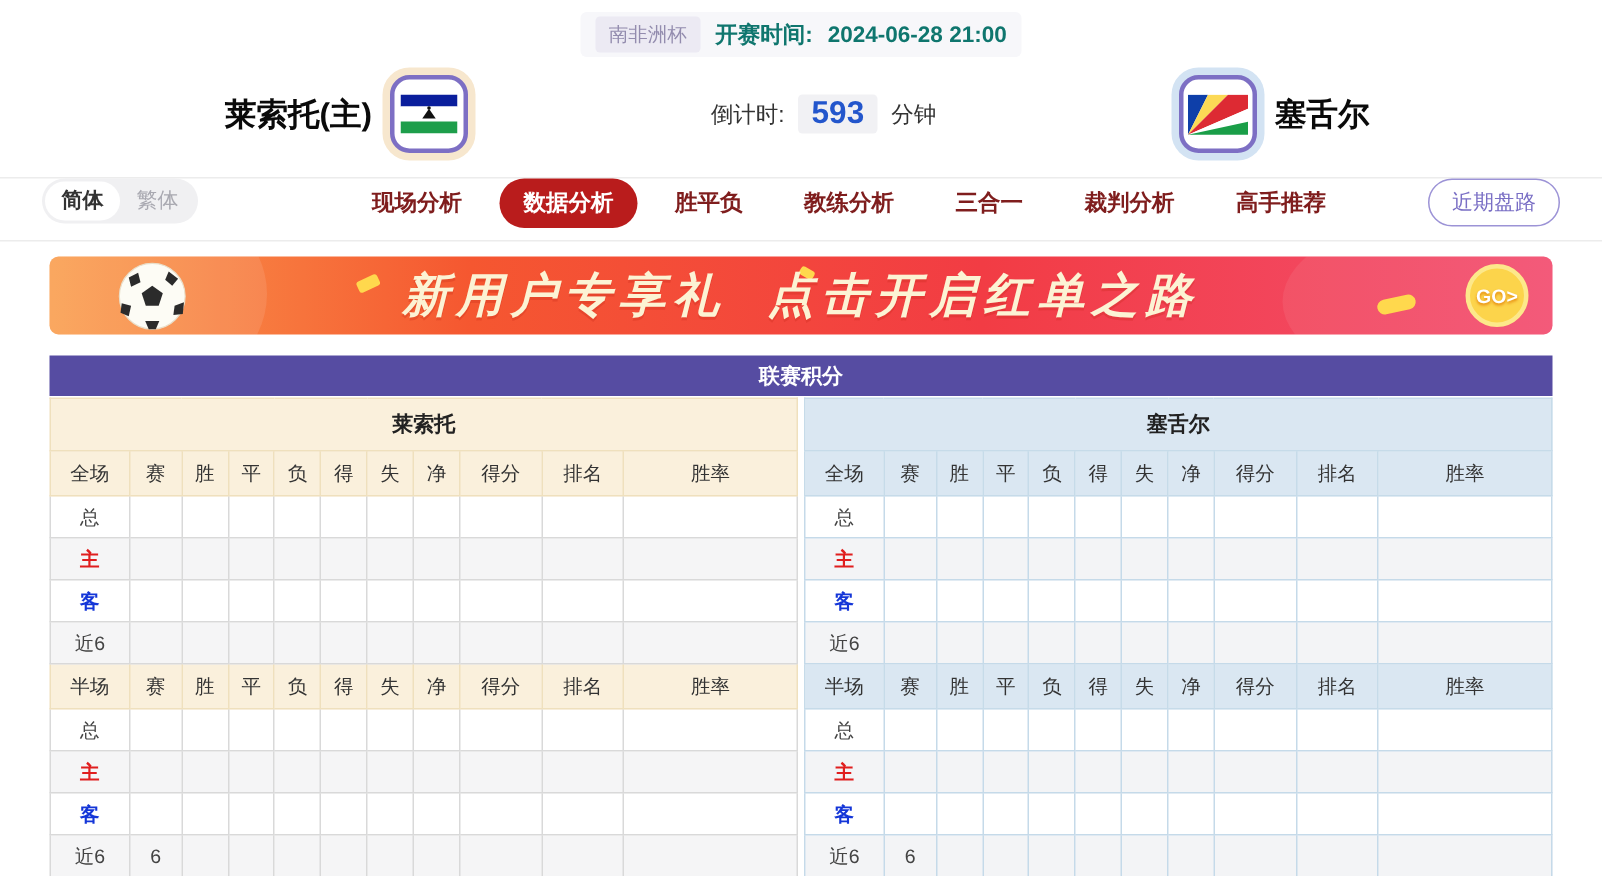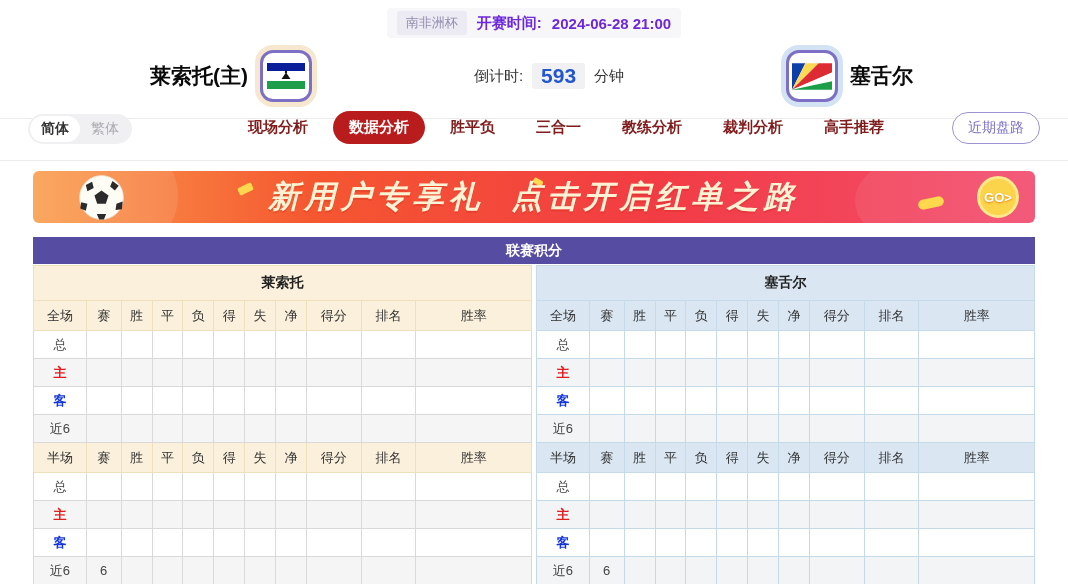--- a/index.html
+++ b/index.html
@@ -6,32 +6,32 @@
   body {
     margin: 0; width: 1068px; height: 584px; overflow: hidden;
     background: #fff; color: #333;
     font-family: "Liberation Sans", "DejaVu Sans", sans-serif;
   }
   
   .match-header { padding-top: 8px; }
   .kickoff-wrap { display: flex; justify-content: center; }
   .kickoff-box { display: flex; align-items: center; gap: 10px; background: #f7f7fa; border-radius: 4px; padding: 3px 10px; }
   .league-badge { background: #eceaf3; color: #938cae; font-size: 13px; padding: 3px 9px; border-radius: 3px; cursor: pointer; }
-  .kickoff-label, .kickoff-time { font-weight: bold; font-size: 15px; color: #6d28d9; }
+  .kickoff-label, .kickoff-time { font-weight: bold; font-size: 15px; color: #0f766e; }
   .teams-row { display: flex; align-items: center; justify-content: space-between; padding: 12px 155px 16px 150px; }
   .team { display: flex; align-items: center; gap: 12px; }
   .team-name { font-size: 21px; font-weight: bold; color: #0a0a0a; }
   .flag-box { width: 52px; height: 52px; border-radius: 13px; border: 3px solid #7d6fc4; background: #fff; display: flex; align-items: center; justify-content: center; }
   .glow-cream { box-shadow: 0 0 0 5px #f7e7ce; }
   .glow-blue  { box-shadow: 0 0 0 5px #d3e3f3; }
   .flag-box svg { display: block; }
   .countdown { display: flex; align-items: center; gap: 9px; font-size: 15px; color: #333; }
   .count-num { font-size: 21px; font-weight: bold; color: #2356cc; background: #f1f1f4; padding: 1px 9px; border-radius: 3px; }
   
-  .nav-bar { display: flex; align-items: flex-end; height: 43px; border-top: 1px solid #ececec; border-bottom: 1px solid #ececec; padding: 16px 28px; }
+  .nav-bar { display: flex; align-items: flex-start; height: 43px; border-top: 1px solid #ececec; border-bottom: 1px solid #ececec; padding: 0 28px; }
   .lang-toggle { display: flex; background: #f0f0f2; border-radius: 16px; padding: 2px; font-size: 14px; }
   .lang-seg { padding: 4px 11px; border-radius: 14px; color: #a9a9b1; cursor: pointer; }
   .lang-seg.active { background: #fff; color: #333; font-weight: bold; }
   .tabs { display: flex; align-items: center; gap: 9px; margin-left: 100px; }
   .tab { font-size: 15px; font-weight: bold; color: #7f1d1d; padding: 7px 16px; border-radius: 17px; cursor: pointer; white-space: nowrap; }
   .tab.active { background: #b91c1c; color: #fff; }
   .recent-btn { margin-left: auto; border: 1px solid #9c93d6; color: #7a6fc5; background: #fff; border-radius: 16px; padding: 6px 15px; font-size: 14px; cursor: pointer; }
   
   .banner { position: relative; margin: 10px 33px 0; height: 52px; border-radius: 6px; overflow: hidden;
     background: linear-gradient(90deg, #fa9e4e 0%, #f55730 28%, #f23c44 62%, #f34e70 100%);
@@ -110,22 +110,22 @@
 
 <div class="nav-bar">
   <div class="lang-toggle">
     <span class="lang-seg active">简体</span>
     <span class="lang-seg">繁体</span>
   </div>
   <div class="tabs">
       <div class="tab">现场分析</div>
       <div class="tab active">数据分析</div>
       <div class="tab">胜平负</div>
+      <div class="tab">教练分析</div>
       <div class="tab">三合一</div>
-      <div class="tab">教练分析</div>
       <div class="tab">裁判分析</div>
       <div class="tab">高手推荐</div>
     </div>
   <button class="recent-btn">近期盘路</button>
 </div>
 
 <div class="banner">
   <span class="banner-ball">
     <svg width="47" height="47" viewBox="0 0 60 60">
       <circle cx="30" cy="30" r="28" fill="#fdfcf5" stroke="#e9dfca" stroke-width="1"></circle>

